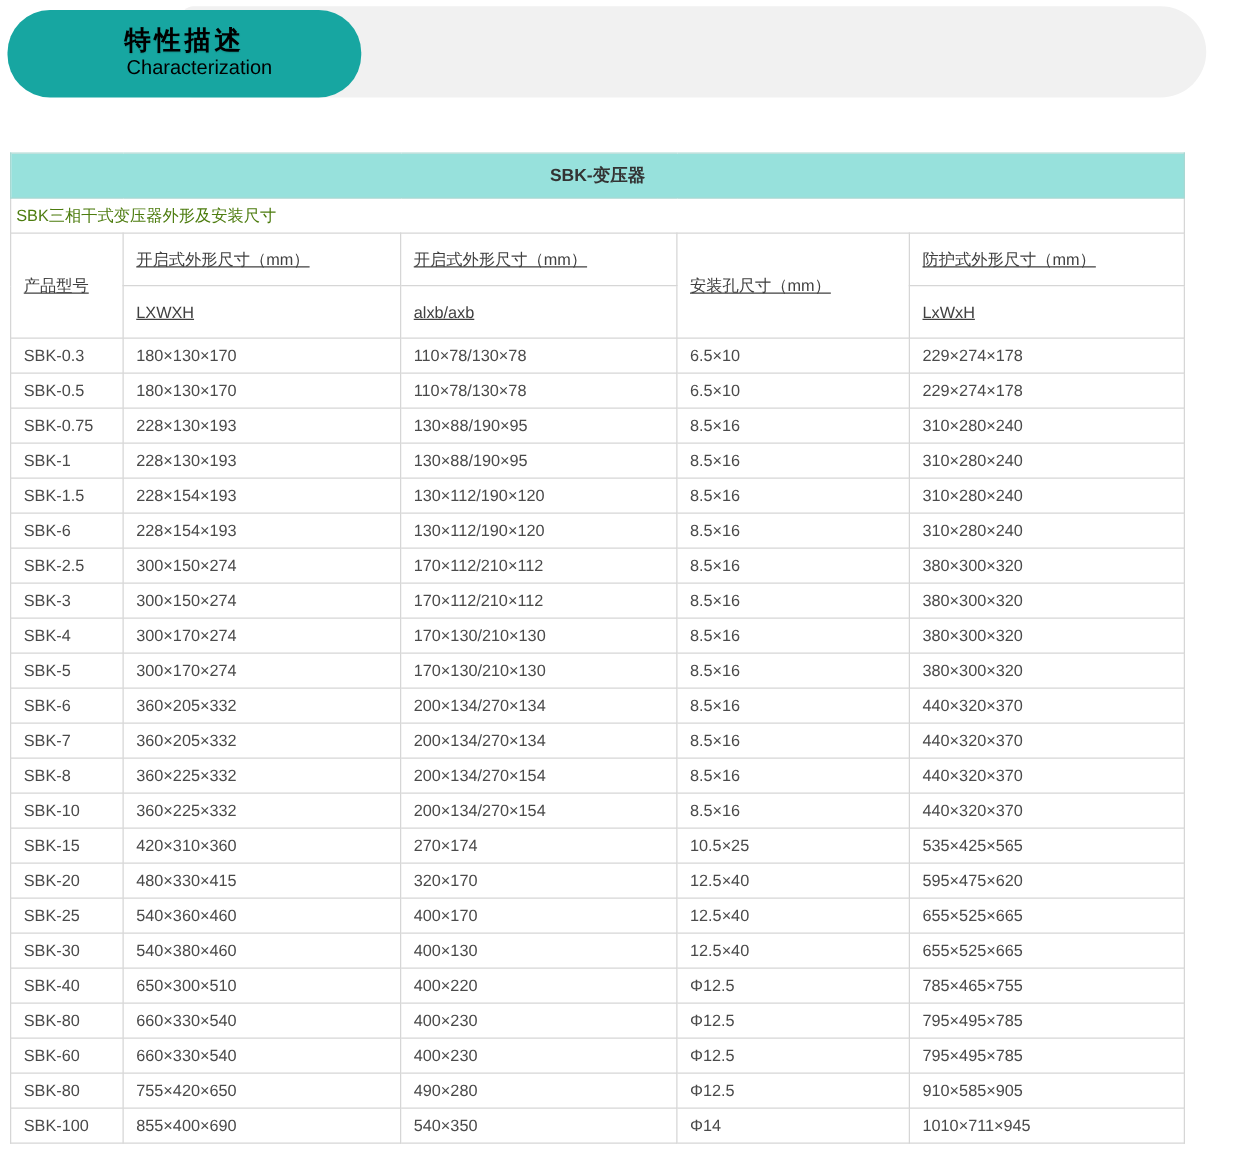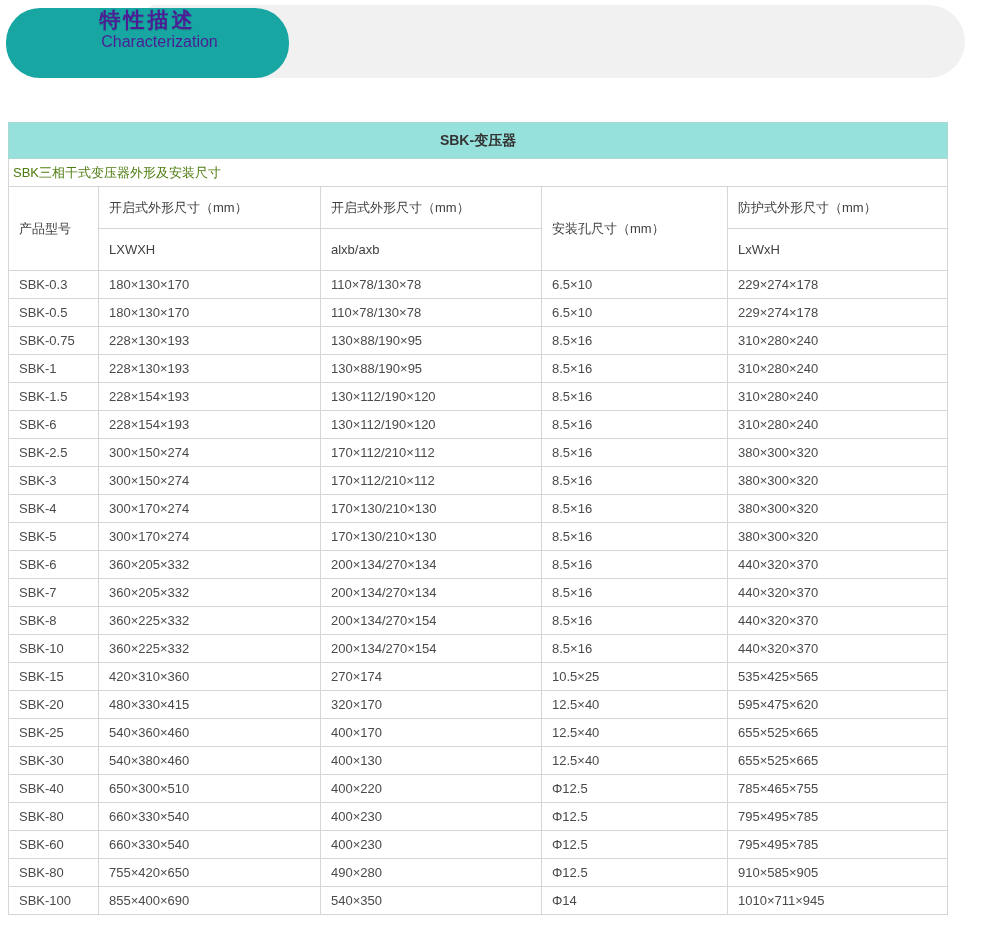--- a/index.html
+++ b/index.html
@@ -29,22 +29,22 @@
     background:var(--bar-bg);
     border-radius:10px 38px 38px 10px;
   }
   .hero-badge{
     position:absolute;
     left:6px;top:8px;
     width:283px;height:70px;
     background:var(--accent);
     border-radius:34px;
     display:flex;flex-direction:column;
-    align-items:center;justify-content:flex-start;
-    color:#4c1d95;
+    align-items:center;justify-content:center;
+    color:#000000;
   }
   .hero-title{
     font-size:21px;font-weight:bold;letter-spacing:3px;
     text-shadow:0 1px 1px rgba(0,0,0,0.15);
     line-height:1.15;
   }
   .hero-sub{
     font-size:16px;line-height:1.2;margin-left:24px;
   }
 
@@ -77,20 +77,21 @@
   }
   tr.subtitle-row th{
     height:28px;
     font-size:13px;
     color:#4d7c0f;
     padding-left:4px;
   }
   thead tr.head-row th{
     height:42px;
     color:#404040;
+    text-decoration:underline;
   }
   tbody td{
     height:28px;
     color:var(--text);
   }
 </style>
 </head>
 <body>
 
 <header class="hero">

